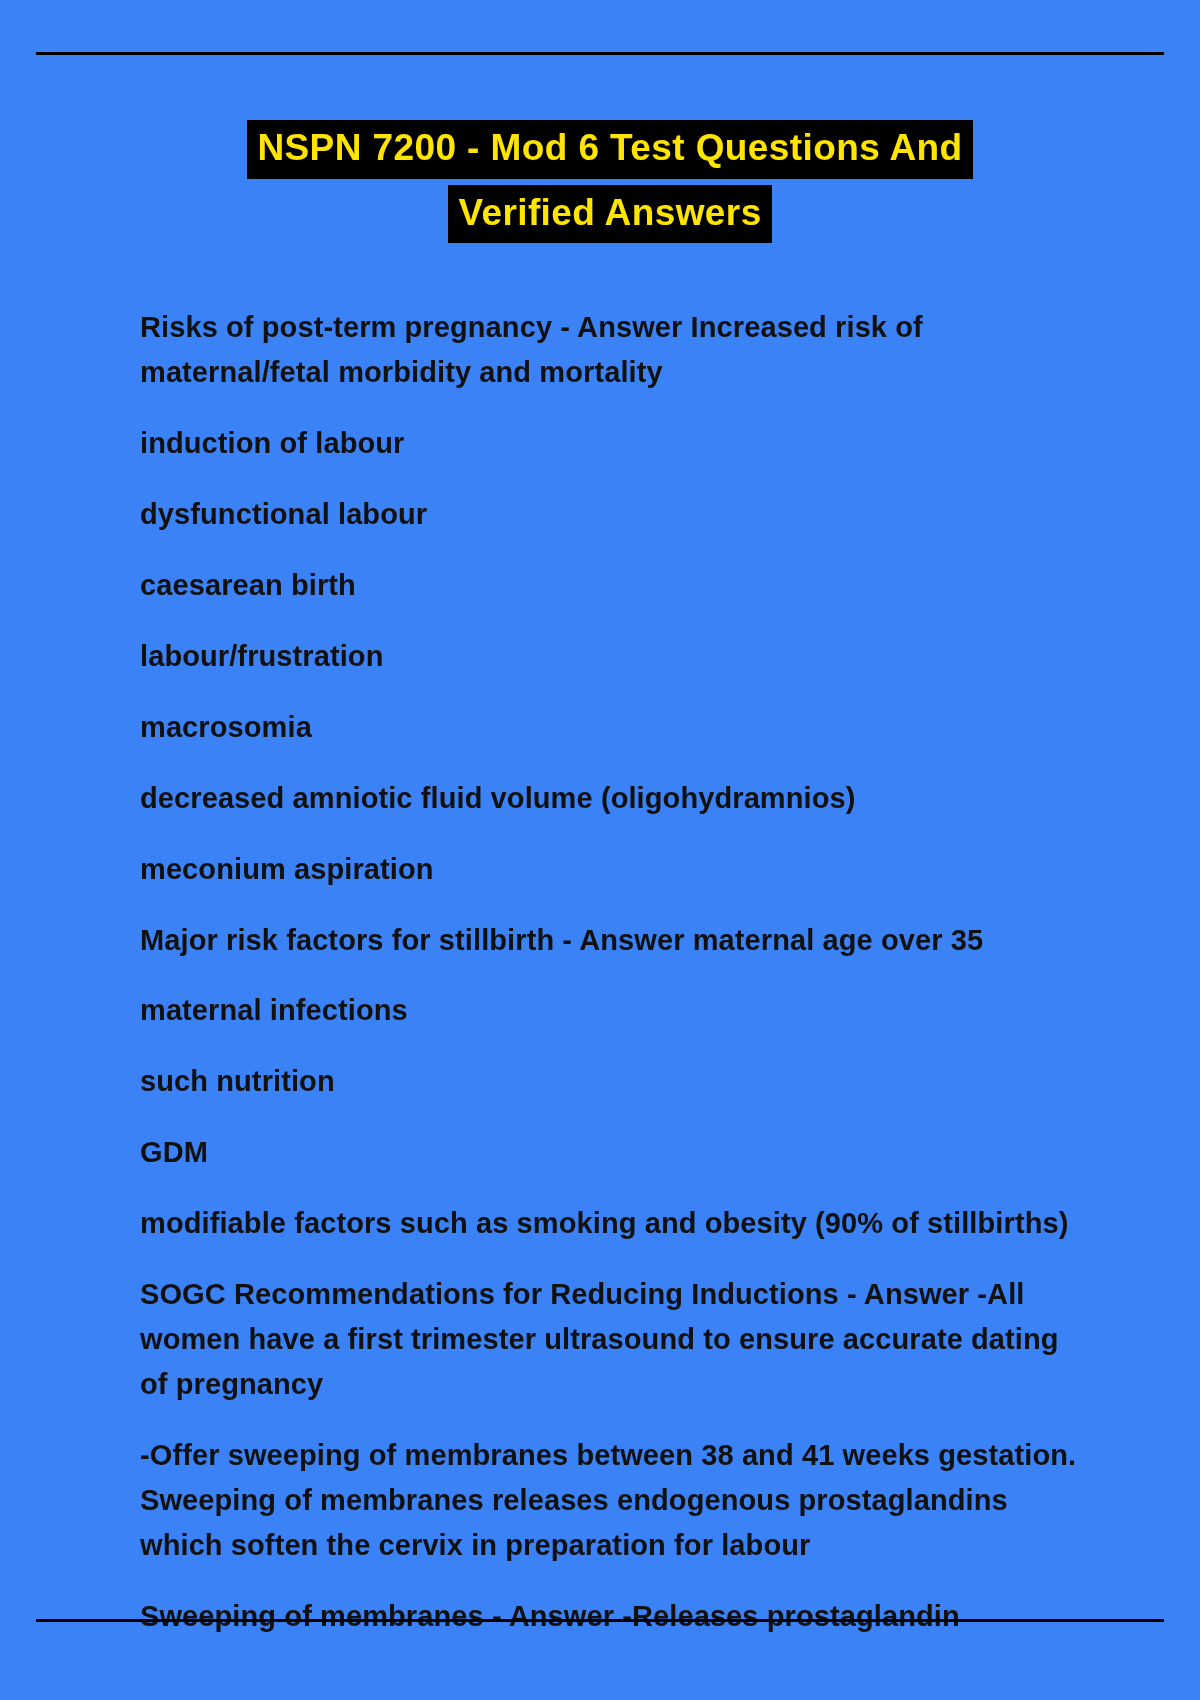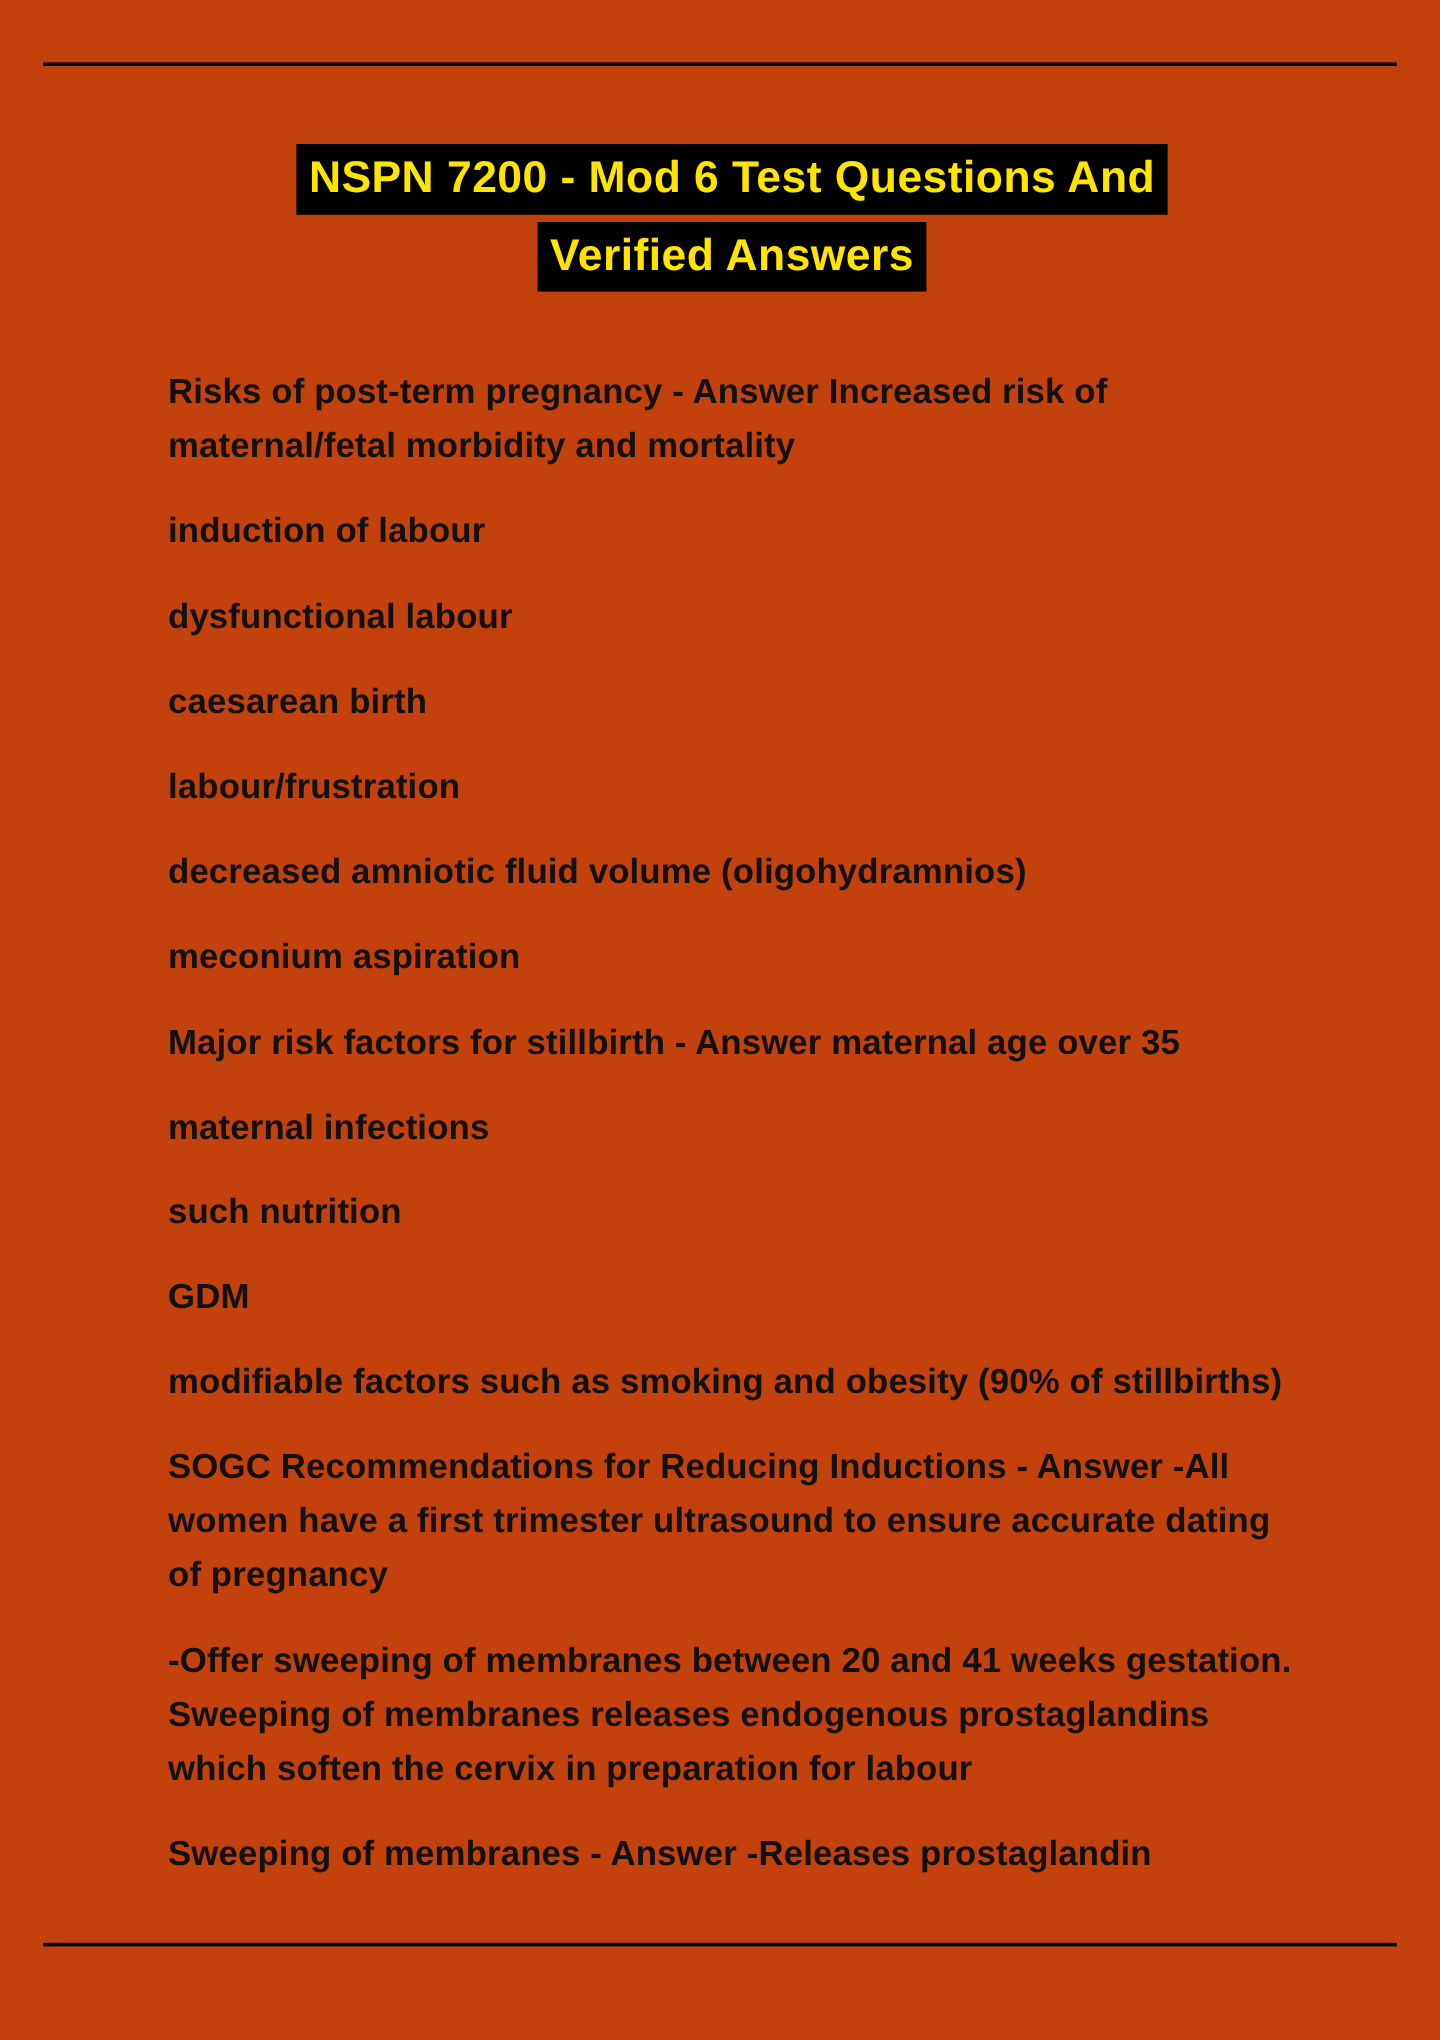--- a/index.html
+++ b/index.html
@@ -13,21 +13,21 @@
     font-family: "Liberation Sans", sans-serif;
     position: relative;
     overflow: hidden;
   }
   .page {
     position: absolute;
     left: 0;
     top: 0;
     width: 1200px;
     height: 1700px;
-    background: #c2410c;
+    background: #3b82f6;
     box-sizing: border-box;
   }
   .rule {
     position: absolute;
     left: 36px;
     right: 36px;
     height: 3px;
     background: #000000;
   }
   .rule-top { top: 52px; }
@@ -79,28 +79,29 @@
     <div class="title-block">
       <div class="title-line">NSPN 7200 - Mod 6 Test Questions And</div>
       <div class="title-line">Verified Answers</div>
     </div>
 
     <p class="para">Risks of post-term pregnancy - Answer Increased risk of maternal/fetal morbidity and mortality</p>
     <p class="para">induction of labour</p>
     <p class="para">dysfunctional labour</p>
     <p class="para">caesarean birth</p>
     <p class="para">labour/frustration</p>
+    <p class="para">macrosomia</p>
     <p class="para">decreased amniotic fluid volume (oligohydramnios)</p>
     <p class="para">meconium aspiration</p>
     <p class="para">Major risk factors for stillbirth - Answer maternal age over 35</p>
     <p class="para">maternal infections</p>
     <p class="para">such nutrition</p>
     <p class="para">GDM</p>
     <p class="para">modifiable factors such as smoking and obesity (90% of stillbirths)</p>
     <p class="para">SOGC Recommendations for Reducing Inductions - Answer -All women have a first trimester ultrasound to ensure accurate dating of pregnancy</p>
-    <p class="para">-Offer sweeping of membranes between 20 and 41 weeks gestation. Sweeping of membranes releases endogenous prostaglandins which soften the cervix in preparation for labour</p>
+    <p class="para">-Offer sweeping of membranes between 38 and 41 weeks gestation. Sweeping of membranes releases endogenous prostaglandins which soften the cervix in preparation for labour</p>
     <p class="para">Sweeping of membranes - Answer -Releases prostaglandin</p>
 
   </div>
 
   <div class="rule rule-bottom"></div>
 
 </div>
 
 </body></html>

